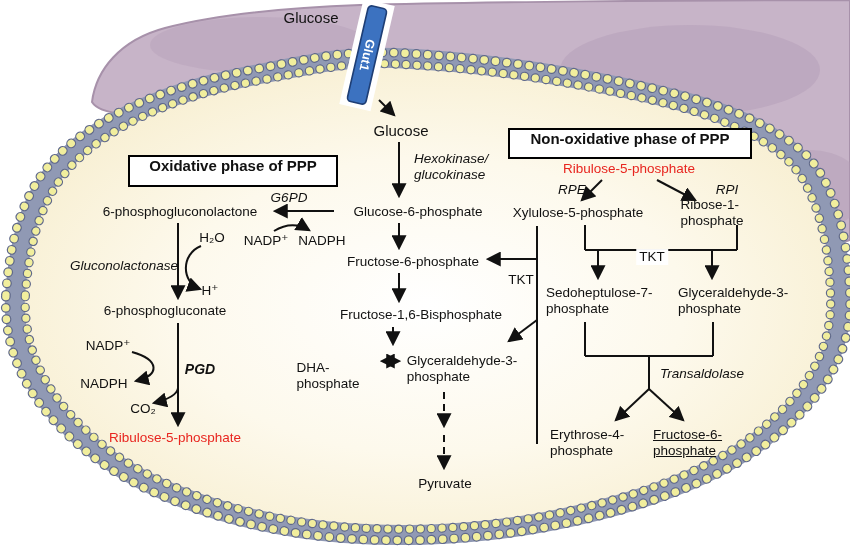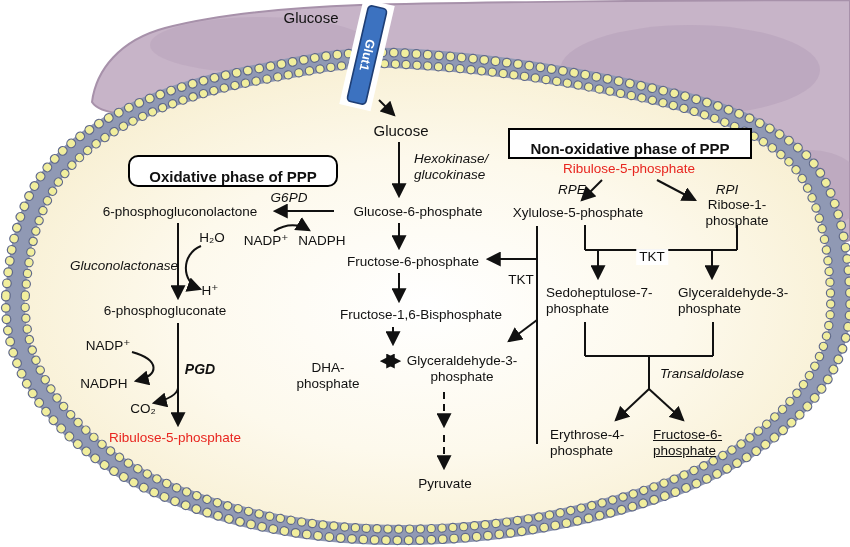--- a/index.html
+++ b/index.html
@@ -4,31 +4,31 @@
 <style>
   html,body{margin:0;padding:0;background:#fff;}
   #stage{
     position:relative;width:850px;height:547px;overflow:hidden;
     font-family:"Liberation Sans","DejaVu Sans",sans-serif;color:#111;
     background:#fff;
   }
   #stage svg{position:absolute;left:0;top:0;}
   .lbl{
     position:absolute;transform:translate(-50%,-50%);
-    white-space:pre-line;text-align:center;
+    white-space:pre-line;text-align:left;
     font-size:13.5px;line-height:1.18;color:#111;
   }
   .lbl.left{transform:none;text-align:left;line-height:16px;}
   .it{font-style:italic;}
   .b{font-weight:700;}
   .red{color:var(--red_text,#e8251f);}
   .whitebg{background:#fff;padding:0 3px;}
   .pbox{
     position:absolute;border:2.3px solid #000;background:#fff;
-    display:flex;align-items:flex-end;justify-content:center;
+    display:flex;align-items:flex-start;justify-content:center;
     font-weight:700;font-size:15px;white-space:nowrap;
   }
 </style>
 </head>
 <body>
 
 <div id="stage">
 
   <svg width="850" height="547" viewBox="0 0 850 547">
     <defs>
@@ -109,21 +109,21 @@
       <path d="M 712 250 L 712 278" marker-end="url(#ah)"></path>
       <path d="M 585 322 L 585 356 M 713 322 L 713 356 M 585 356 L 713 356 M 649 356 L 649 389"></path>
       <path d="M 649 389 L 616 420" marker-end="url(#ah)"></path>
       <path d="M 649 389 L 683 420" marker-end="url(#ah)"></path>
       <path d="M 537 226 L 537 444"></path>
       <path d="M 537 259 L 488 259" marker-end="url(#ah)"></path>
       <path d="M 537 320 L 509 341" marker-end="url(#ah)"></path>
     </g>
   </svg>
 
-  <div class="pbox" style="left:128px;top:155px;width:206px;height:28px;border-radius:10px;">
+  <div class="pbox" style="left:128px;top:155px;width:206px;height:28px;">
     <span>Oxidative phase of PPP</span>
   </div>
   <div class="pbox" style="left:508px;top:128px;width:240px;height:27px;">
     <span>Non-oxidative phase of PPP</span>
   </div>
 
   <div class="lbl" style="left:311px;top:18px;font-size:15px;">Glucose</div>
 
   <div class="lbl" style="left:401px;top:131px;font-size:15px;">Glucose</div>
   <div class="lbl left it" style="left:405px;top:151px;margin-left:9px;">Hexokinase/

